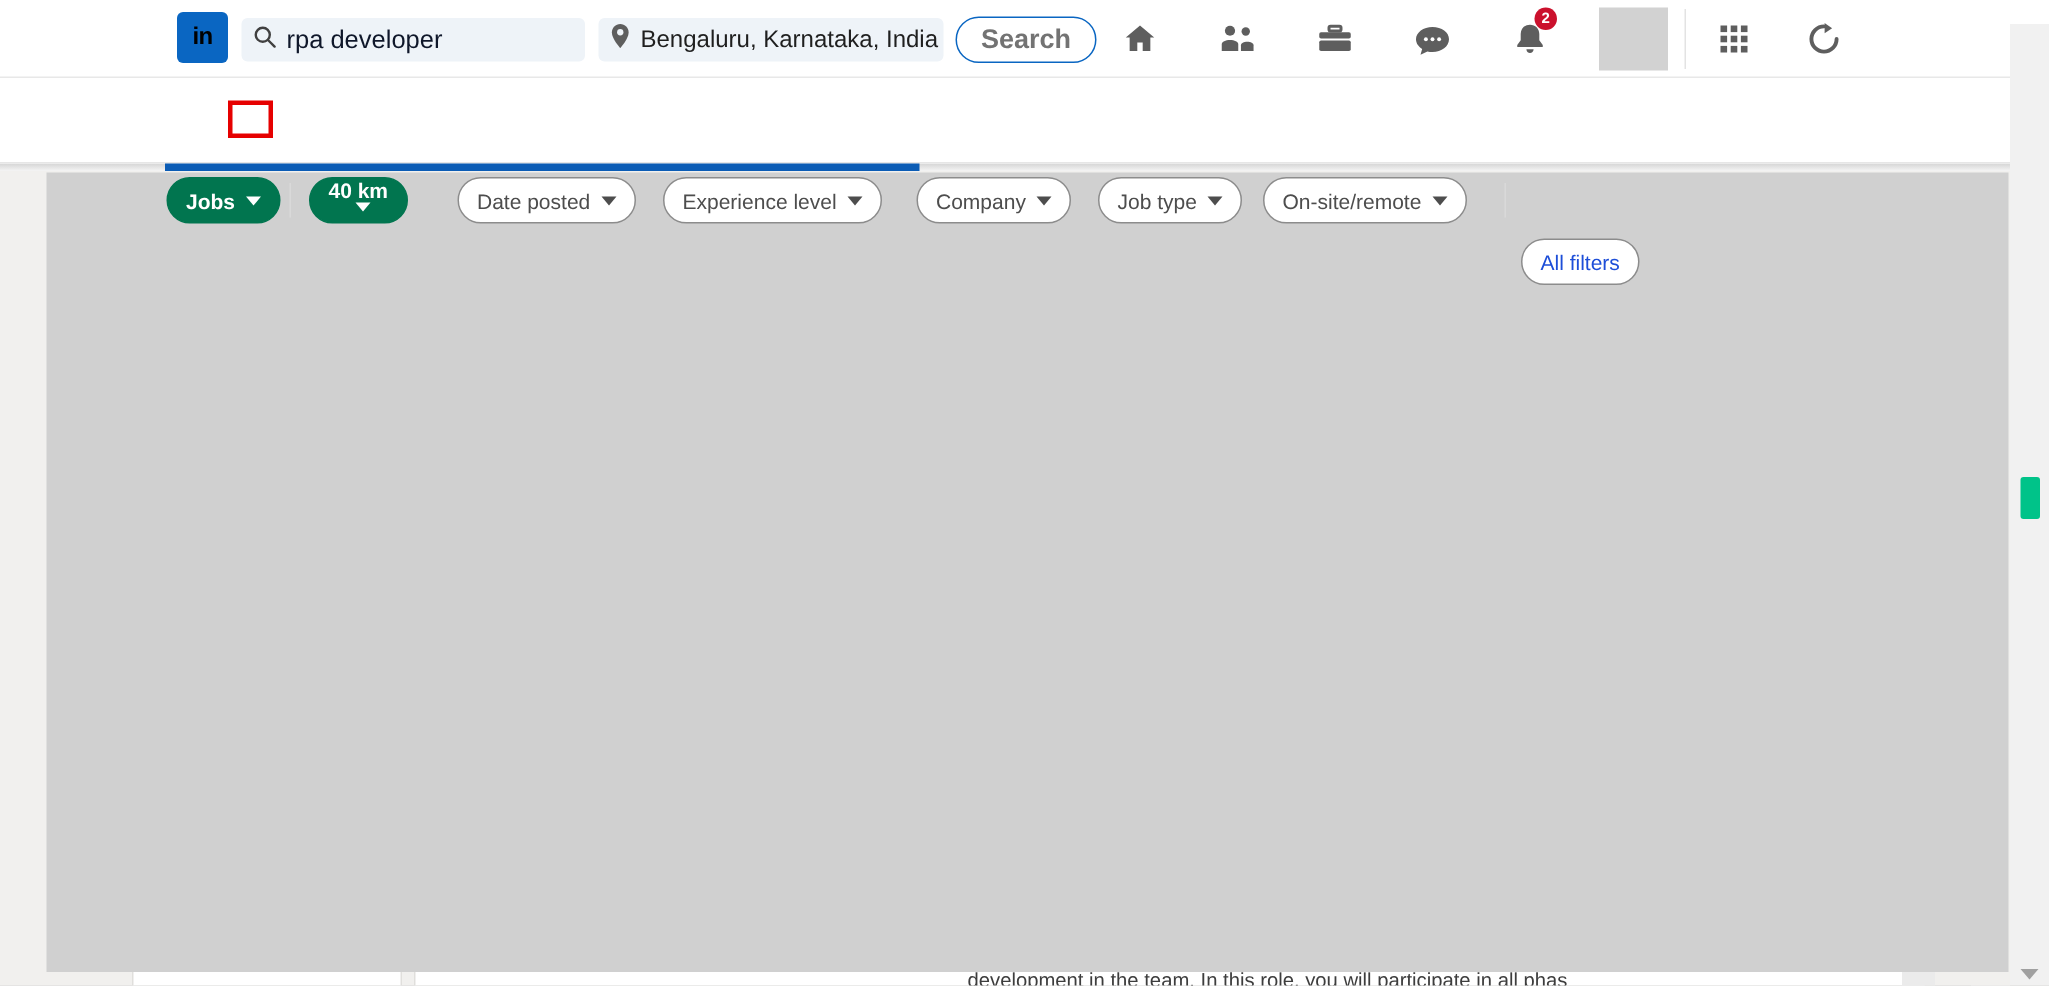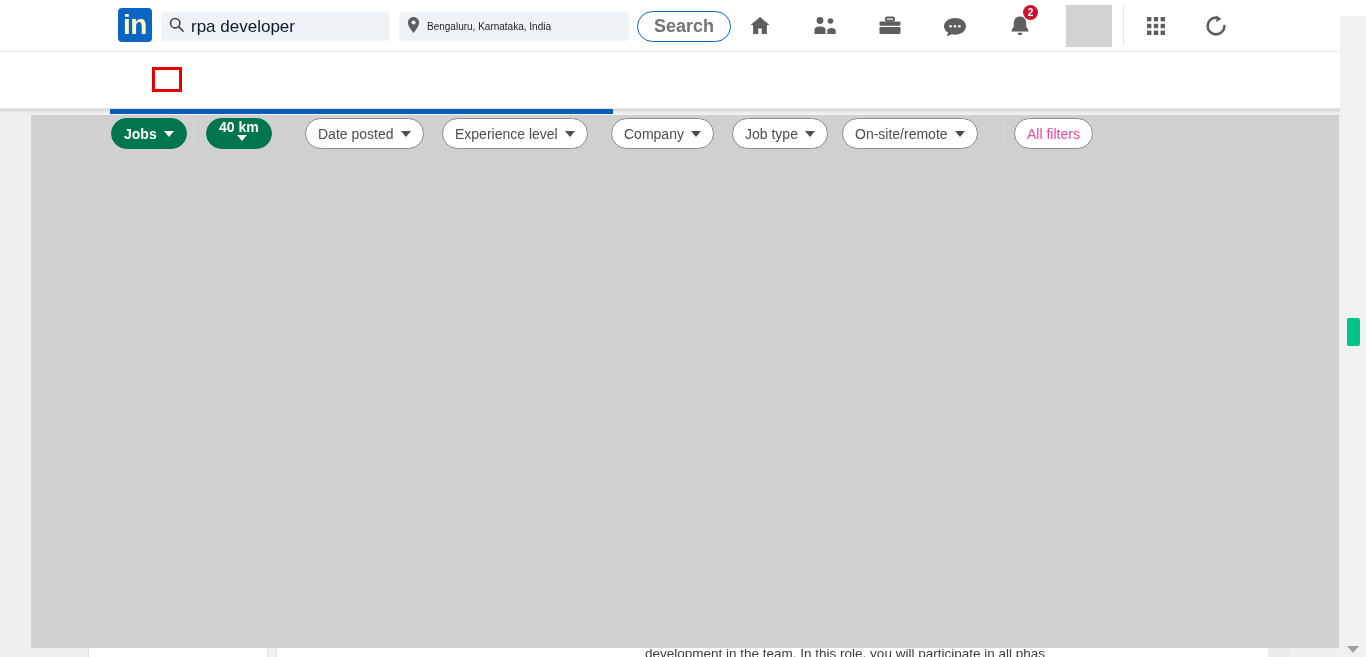--- a/index.html
+++ b/index.html
@@ -35,23 +35,23 @@
     z-index: 5;
   }
   .logo {
     position: absolute;
     left: 118px;
     top: 8px;
     width: 34px;
     height: 34px;
     background: #0a66c2;
     border-radius: 4px;
-    color: #fef9c3;
+    color: #000000;
     font-weight: bold;
-    font-size: 28px;
+    font-size: 16px;
     line-height: 34px;
     text-align: center;
     letter-spacing: -0.5px;
     font-family: "Liberation Sans", sans-serif;
   }
   .search-box {
     position: absolute;
     left: 161px;
     top: 12px;
     width: 229px;
@@ -77,21 +77,21 @@
     height: 29px;
     background: #eef3f8;
     border-radius: 4px;
     display: flex;
     align-items: center;
     padding-left: 8px;
     box-sizing: border-box;
   }
   .loc-box .pin-icon { flex: 0 0 auto; margin-right: 7px; display: block; }
   .loc-text {
-    font-size: 10px;
+    font-size: 16px;
     color: #1f1f1f;
     white-space: nowrap;
   }
   .search-btn {
     position: absolute;
     left: 637px;
     top: 11px;
     height: 31px;
     padding: 0 16px;
     border: 1px solid #0a66c2;
@@ -474,21 +474,21 @@
       <span class="caret"></span>
     </div>
 
     <div class="pill inactive" style="left:842px;">
       <span>On-site/remote</span>
       <span class="caret"></span>
     </div>
 
     <div class="pill-divider" style="left:1003px;"></div>
 
-    <div class="pill inactive" style="left:1014px; color:#ec4899;">
+    <div class="pill inactive" style="left:1014px; color:#1d4ed8;margin-top:41px;">
       <span>All filters</span>
     </div>
   </div>
 
   <div class="action-highlight"></div>
 
   <div class="content-area">
     <div class="card-left"></div>
     <div class="card-main"></div>
   </div>

